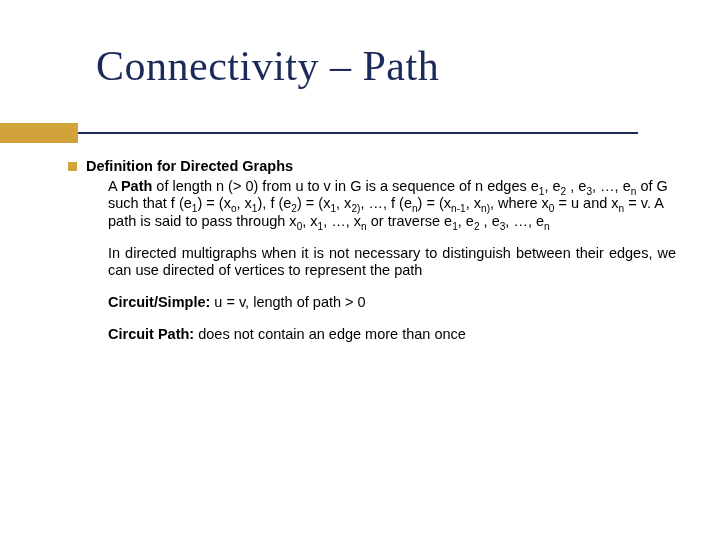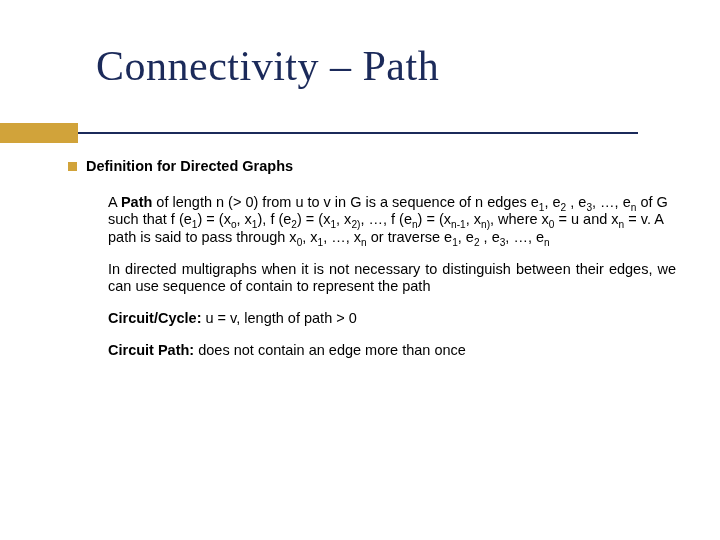--- a/index.html
+++ b/index.html
@@ -51,21 +51,21 @@
     left: 86px;
     top: 158px;
     width: 590px;
     font-size: 14.5px;
     line-height: 1.22;
     color: #000;
   }
   .sec-head {
     font-weight: bold;
     position: relative;
-    margin-bottom: 18px;
+    margin-bottom: 2px;
   }
   .bullet-sq {
     position: absolute;
     left: -18px;
     top: 4px;
     width: 9px;
     height: 9px;
     background: #d1a33a;
   }
   .para {
@@ -98,21 +98,21 @@
   <div class="body">
 
     <div class="sec-head">
       <span class="bullet-sq"></span>
       <span>Definition for Directed Graphs</span>
     </div>
 
     <div class="para indent">A <b>Path</b> of length n (&gt; 0) from u to v in G is a sequence of n edges e<sub>1</sub>, e<sub>2</sub> , e<sub>3</sub>, …, e<sub>n</sub> of G such that f (e<sub>1</sub>) = (x<sub>o</sub>, x<sub>1</sub>), f (e<sub>2</sub>) = (x<sub>1</sub>, x<sub>2)</sub>, …, f (e<sub>n</sub>) = (x<sub>n-1</sub>, x<sub>n)</sub>, where x<sub>0</sub> = u and x<sub>n</sub> = v. A path is said to pass through x<sub>0</sub>, x<sub>1</sub>, …, x<sub>n</sub> or traverse e<sub>1</sub>, e<sub>2</sub> , e<sub>3</sub>, …, e<sub>n</sub></div>
 
 
-    <div class="para indent just">In directed multigraphs when it is not necessary to distinguish between their edges, we can use sequence of contain to represent the path</div>
+    <div class="para indent just">In directed multigraphs when it is not necessary to distinguish between their edges, we can use directed of vertices to represent the path</div>
 
-    <div class="para indent"><b>Circuit/Cycle:</b> u = v, length of path &gt; 0</div>
+    <div class="para indent"><b>Circuit/Simple:</b> u = v, length of path &gt; 0</div>
 
     <div class="para indent"><b>Circuit Path:</b> does not contain an edge more than once</div>
 
   </div>
 
 </div>
 
 </body></html>

